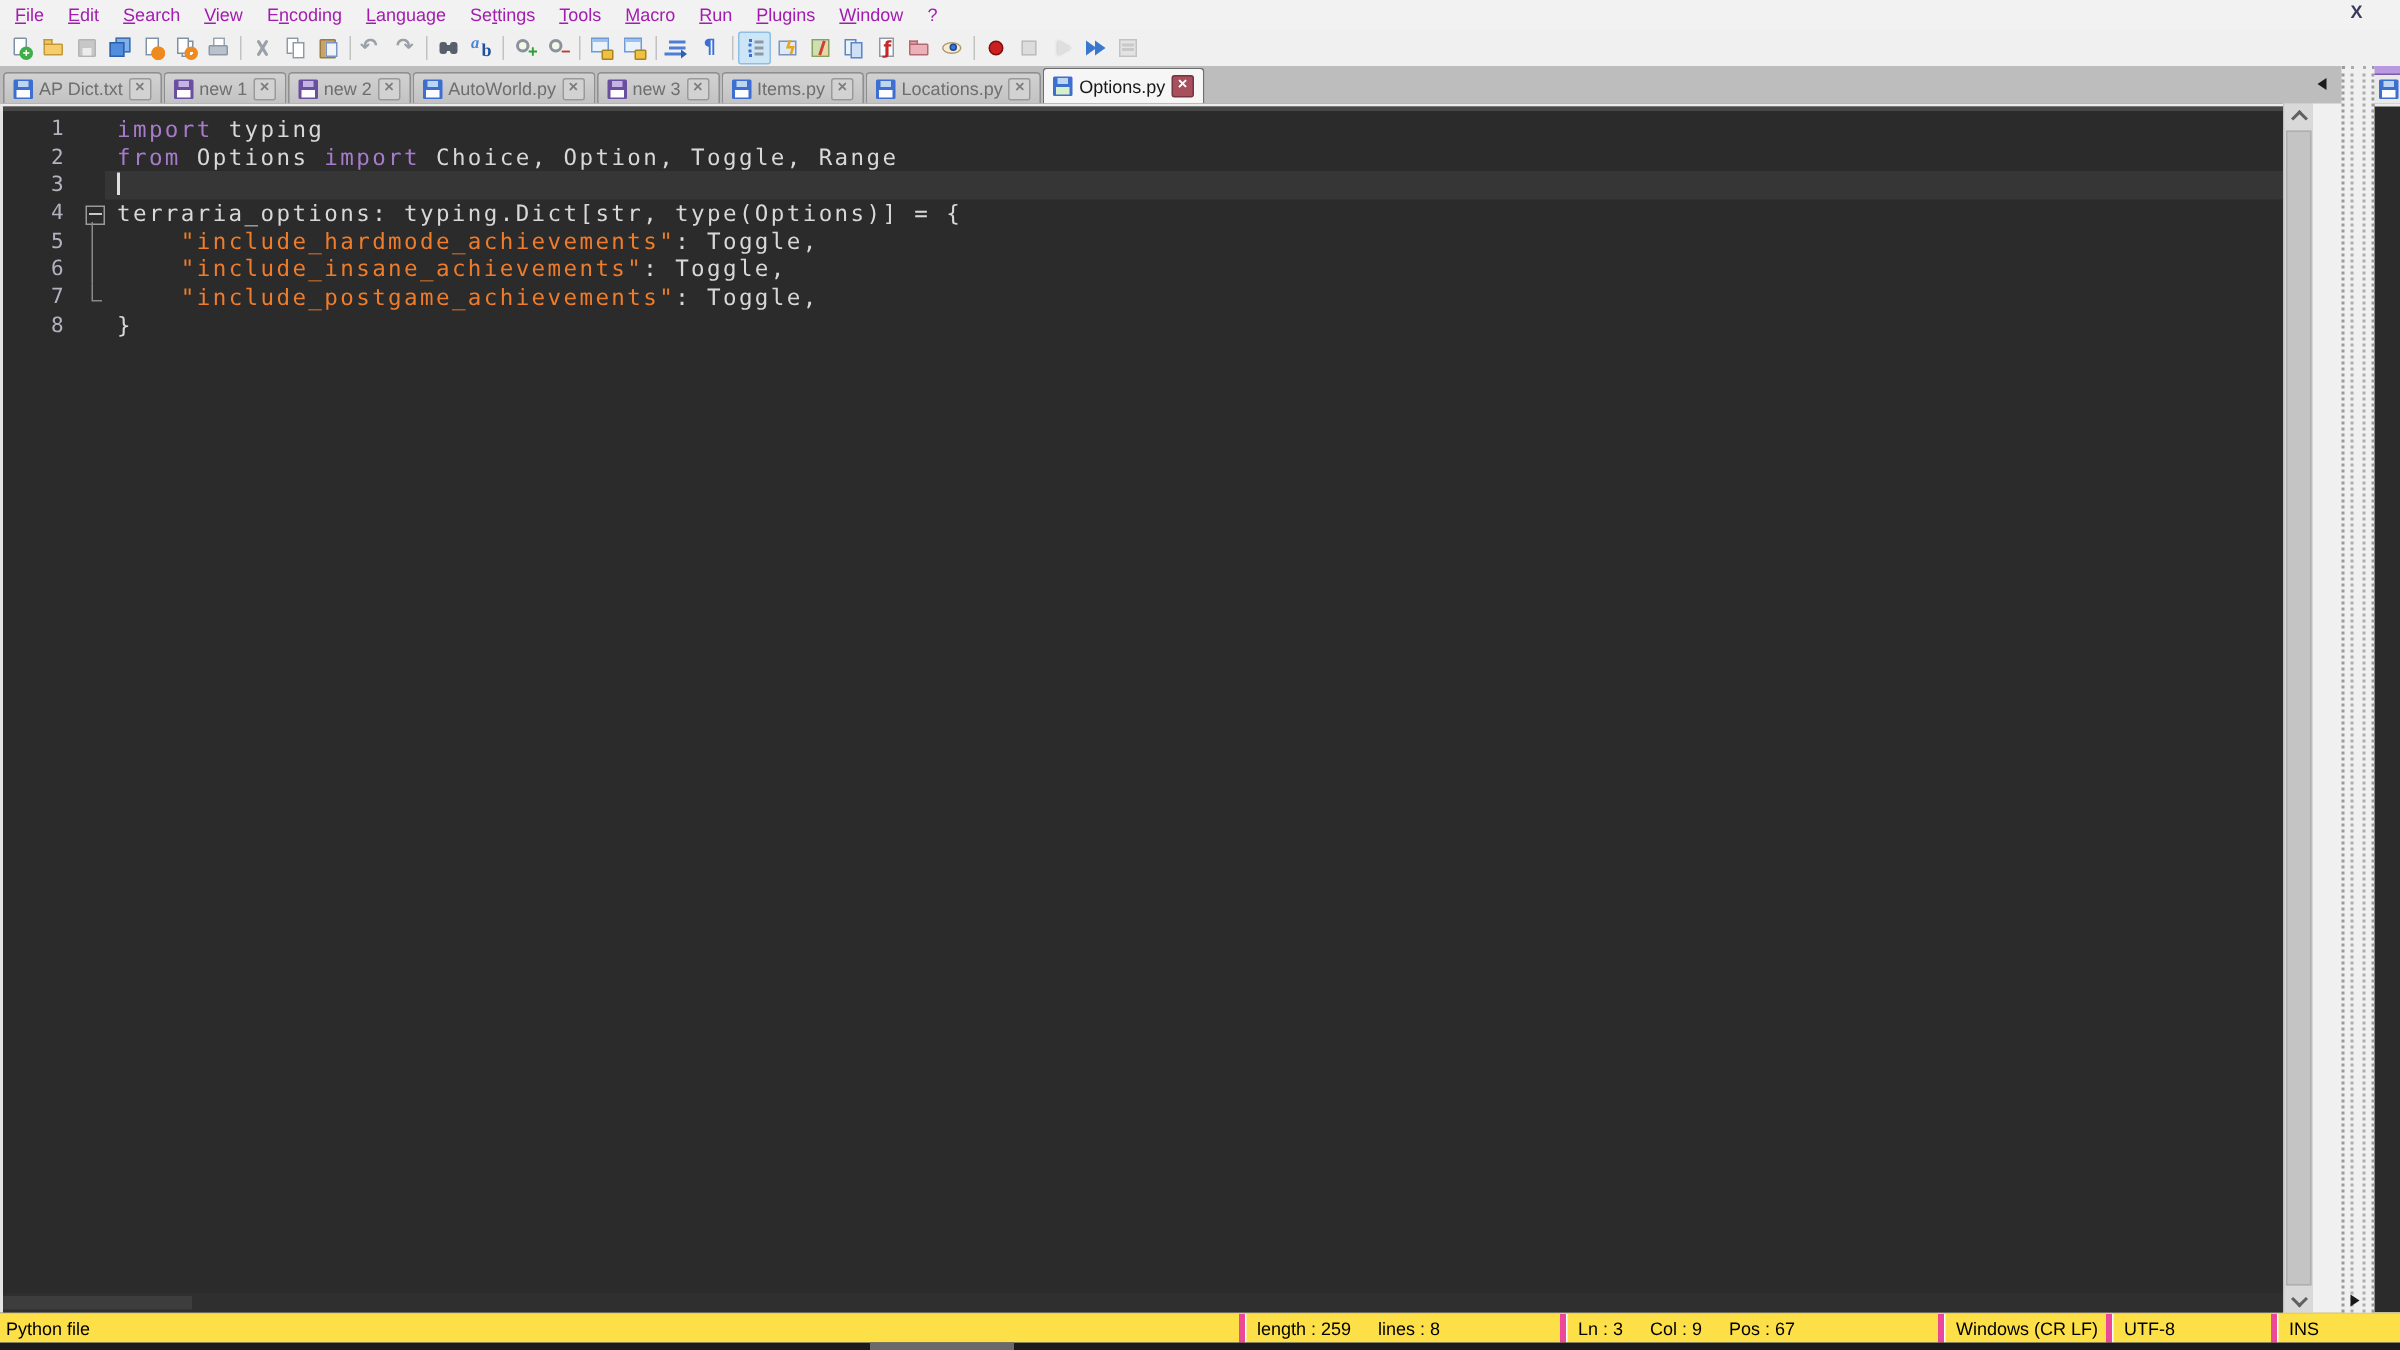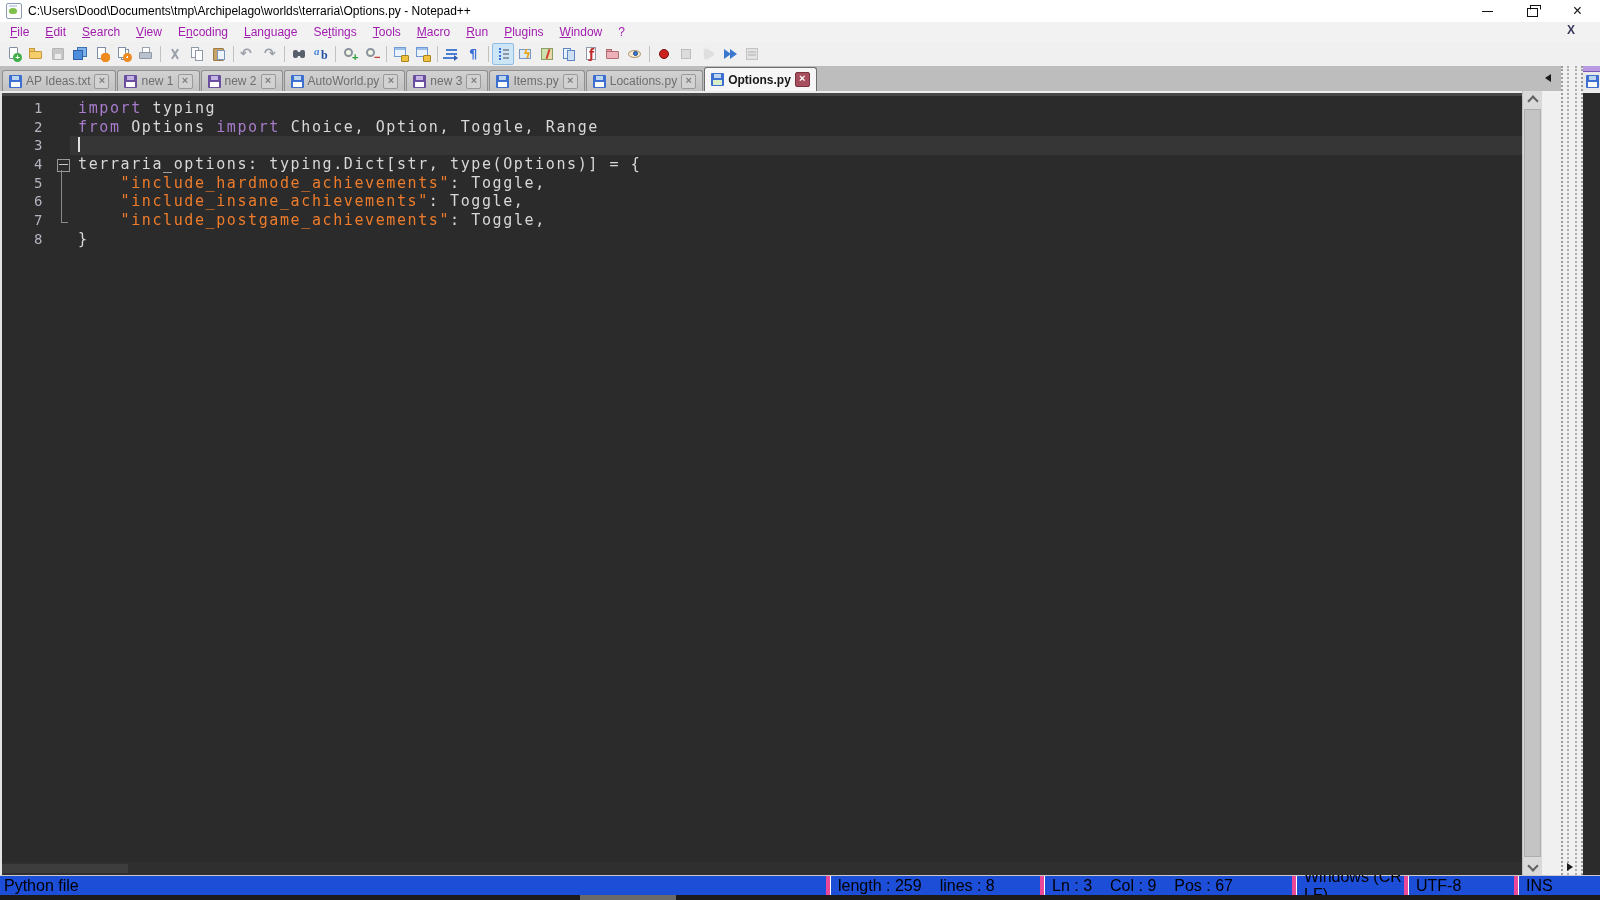--- a/index.html
+++ b/index.html
@@ -89,21 +89,21 @@
   .ic-macro-save::before{content:"";left:2px;top:2px;width:12px;height:12px;background:#dadada;border:1px solid #9e9e9e}
   .ic-macro-save::after{content:"";left:4px;top:5px;width:8px;height:2px;background:#ababab;box-shadow:0 3px 0 #ababab}
 
   
   .center-row{flex:1;display:flex;min-height:0}
   .main-col{flex:1;display:flex;flex-direction:column;min-width:0}
 
   
   .tabbar{height:25px;background:#bdbdbd;display:flex;align-items:flex-end;padding-left:2px;flex:0 0 25px;position:relative}
   .tab{height:21px;display:flex;align-items:center;gap:4px;padding:0 6px;background:linear-gradient(#d2d2d2,#c2c2c2);border:1px solid #8f8f8f;border-bottom:none;border-radius:3px 3px 0 0;margin-right:1px;font-size:12px;color:#6e6e6e;white-space:nowrap;box-sizing:border-box}
-  .tab.active{background:#f6f6f6;color:#181818;height:24px;border-color:#6d6d6d;font-weight:bold}
+  .tab.active{background:#f6f6f6;color:#181818;height:24px;border-color:#6d6d6d;font-weight:normal}
   .floppy{width:13px;height:13px;background:#3d6fd0;border-radius:1px;position:relative;flex:0 0 13px}
   .floppy::before{content:"";position:absolute;left:3px;top:1px;width:7px;height:4px;background:#bcd6f2}
   .floppy::after{content:"";position:absolute;left:2px;top:7px;width:9px;height:5px;background:#fdfdfd}
   .floppy.purple{background:#6a4fa0}
   .floppy.purple::before{background:#c4b4e4}
   .floppy.act::after{background:#d8efc8}
   .tab-close{width:13px;height:13px;background:#d2d2d2;border:1px solid #9a9a9a;color:#7e7e7e;border-radius:2px;flex:0 0 13px;position:relative}
   .tab-close::before{content:"\D7";position:absolute;left:0;top:-1px;width:100%;text-align:center;font:bold 11px/13px "Liberation Sans",sans-serif}
   .tab-close.act{background:#a84f5e;border-color:#763340;color:#fff}
   .tab-scroll-left{margin-left:auto;margin-right:10px;margin-bottom:9px;width:0;height:0;border-right:6px solid #1a1a1a;border-top:4px solid transparent;border-bottom:4px solid transparent}
@@ -144,48 +144,33 @@
   .splitter::before{content:"";position:absolute;left:4px;top:0;bottom:0;width:0;border-left:2px dotted #adadad}
   .splitter::after{content:"";position:absolute;right:4px;top:0;bottom:0;width:0;border-left:2px dotted #adadad}
   .split-arrow{position:absolute;bottom:4px;left:4px;width:0;height:0;border-left:6px solid #1a1a1a;border-top:4px solid transparent;border-bottom:4px solid transparent}
   .view2{flex:0 0 17px;display:flex;flex-direction:column}
   .v2tab{height:25px;background:#e9e9e9;position:relative;flex:0 0 25px}
   .v2tab::before{content:"";position:absolute;left:0;right:0;top:0;height:5px;background:#b違;background:#b99ae0;border-bottom:1px solid #7a5ab0}
   .v2tab .floppy{position:absolute;left:3px;top:9px}
   .v2edit{flex:1;background:var(--ebg);border-top:2px solid #ececec}
 
   
-  .statusbar{height:19px;background:#1d4ed8;border-top:1px solid #c9c9c9;display:flex;align-items:flex-start;font-size:16px;color:#000;flex:0 0 19px}
+  .statusbar{height:19px;background:#fde047;border-top:1px solid #c9c9c9;display:flex;align-items:flex-start;font-size:12px;color:#000;flex:0 0 19px}
   .sb-sec{height:100%;display:flex;align-items:center;gap:18px;padding-left:8px;box-sizing:border-box;border-left:4px solid #ec4899;box-shadow:inset 1px 0 0 #ffffff}
   .sb-left{flex:1;border-left:none;box-shadow:none;padding-left:4px}
   .w-len{flex:0 0 214px}.w-pos{flex:0 0 252px}.w-eol{flex:0 0 112px}.w-enc{flex:0 0 110px}.w-ins{flex:0 0 86px}
 
   .taskstrip{height:5px;background:#1b1b1b;position:relative;flex:0 0 5px}
   .taskstrip .seg{position:absolute;left:580px;top:0;width:96px;height:5px;background:#6a6a6a}
 </style>
 </head>
 <body>
 
 <div class="window">
 
-  <div class="titlebar">
-    <span class="npp-icon"></span>
-    <span>C:\Users\Dood\Documents\tmp\Archipelago\worlds\terraria\Options.py - Notepad++</span>
-    <div class="win-controls">
-      <div class="win-btn">
-          <span class="glyph-min"></span>
-        </div>
-      <div class="win-btn">
-          <span class="glyph-restore"></span>
-        </div>
-      <div class="win-btn">
-          <span class="glyph-close">×</span>
-        </div>
-    </div>
-  </div>
 
   <div class="menubar">
     <div id="menu-items" style="display:flex">
         <div class="menu-item"><u>F</u>ile</div>
         <div class="menu-item"><u>E</u>dit</div>
         <div class="menu-item"><u>S</u>earch</div>
         <div class="menu-item"><u>V</u>iew</div>
         <div class="menu-item">E<u>n</u>coding</div>
         <div class="menu-item"><u>L</u>anguage</div>
         <div class="menu-item">Se<u>t</u>tings</div>
@@ -304,21 +289,21 @@
       <button class="tbtn disabled">
         <span class="ic ic-macro-save"></span>
       </button>
     </div>
 
   <div class="center-row">
     <div class="main-col">
       <div class="tabbar" id="tabbar">
           <div class="tab">
             <span class="floppy"></span>
-            <span class="tab-label">AP Ideas.txt</span>
+            <span class="tab-label">AP Dict.txt</span>
             <span class="tab-close"></span>
           </div>
           <div class="tab">
             <span class="floppy purple"></span>
             <span class="tab-label">new 1</span>
             <span class="tab-close"></span>
           </div>
           <div class="tab">
             <span class="floppy purple"></span>
             <span class="tab-label">new 2</span>

